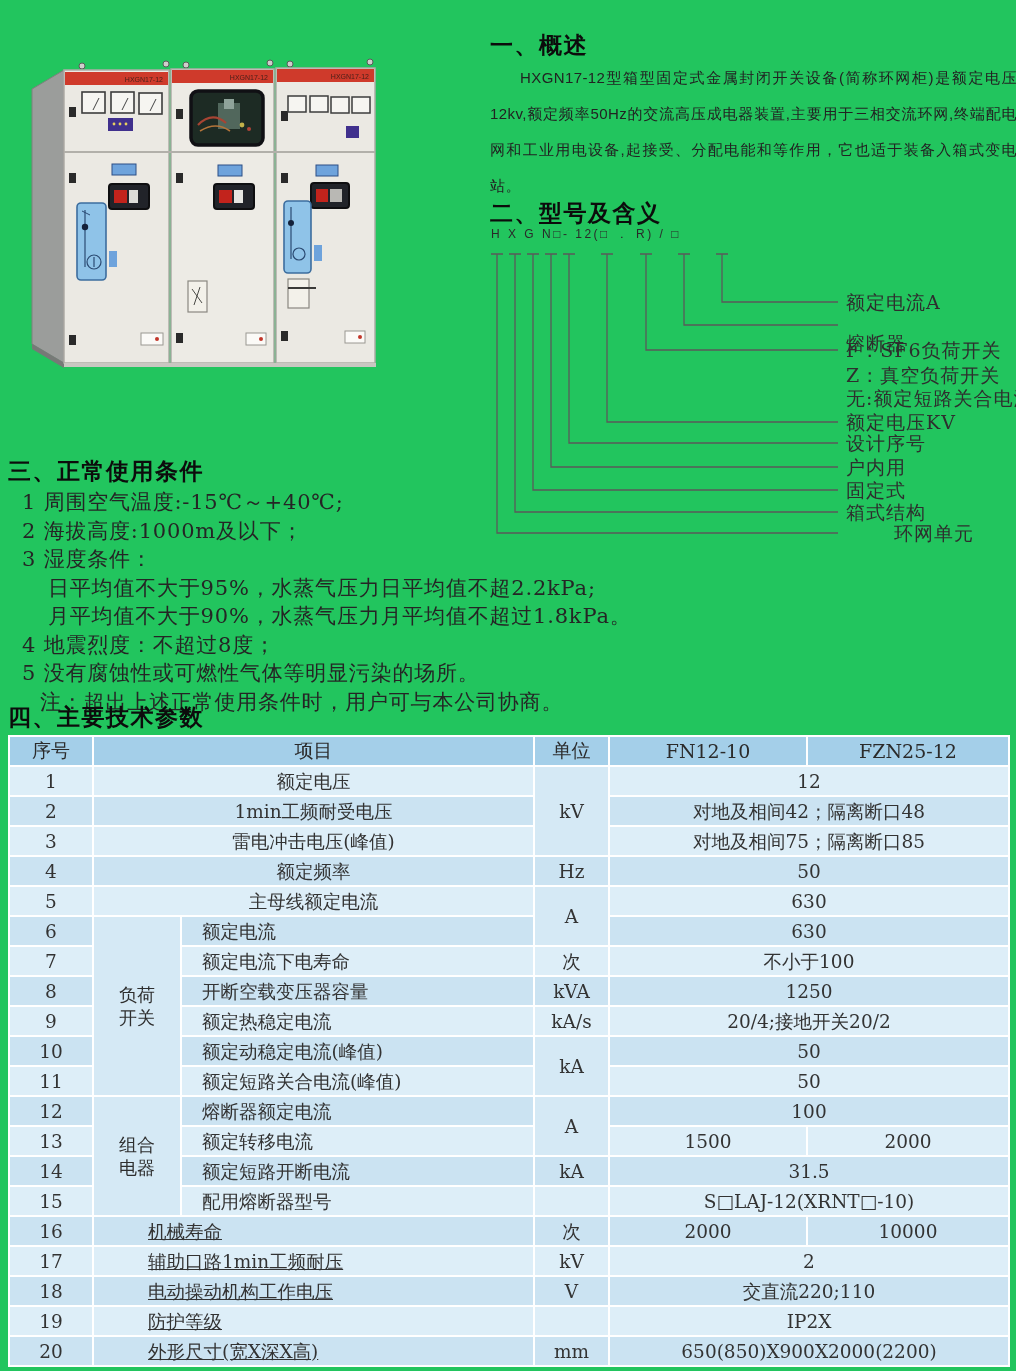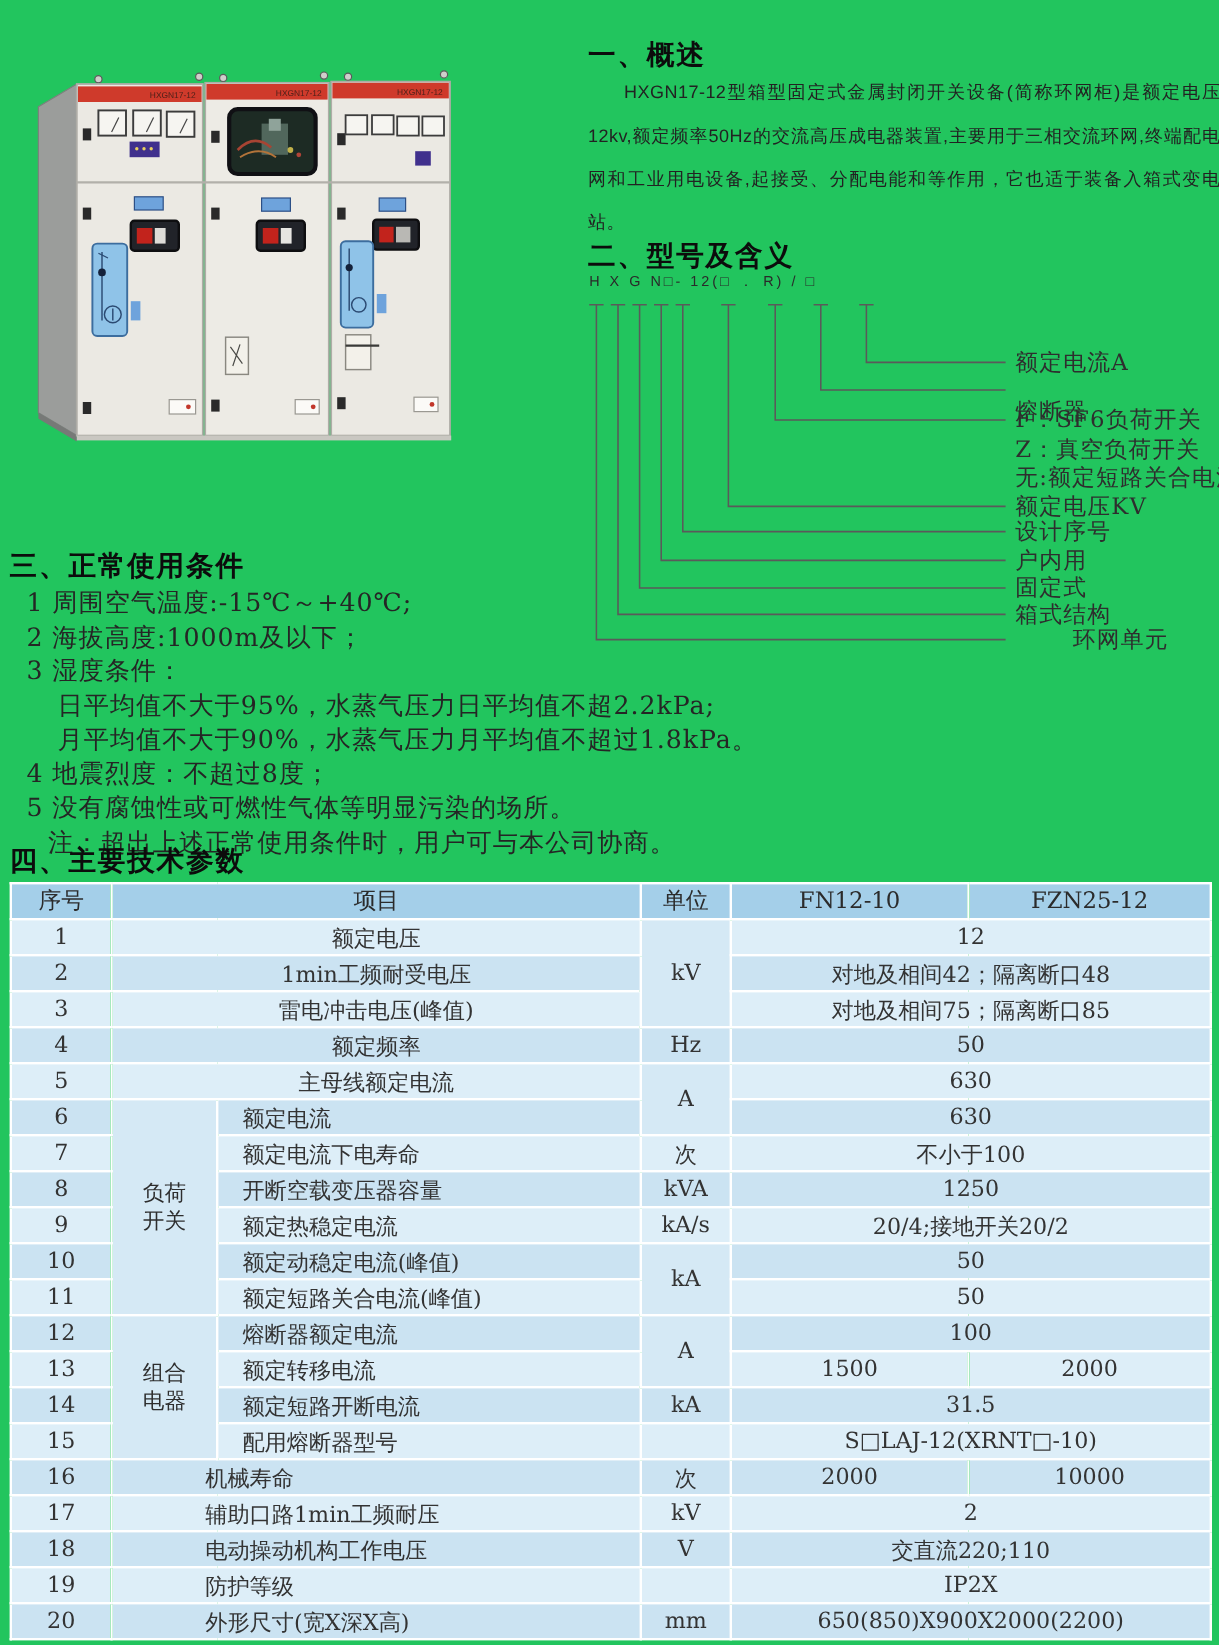--- a/index.html
+++ b/index.html
@@ -33,21 +33,21 @@
               font-family:"DejaVu Serif",serif;font-size:18.5px;color:#333;}
   #spec-table th,#spec-table td{border:2px solid #ffffff;height:28px;padding:0 2px;
               text-align:center;vertical-align:middle;font-weight:normal;overflow:hidden;}
   #spec-table th{background:#a4cfe9;font-size:19px;color:#2b2b2b;height:28px;}
   tr.r-light td{background:#ddeef8;}
   tr.r-dark td{background:#cbe3f2;}
   #spec-table td.merged{background:#d5e9f5;}
   #spec-table td.group-cell{background:#d5e9f5;font-size:18px;color:#2e2e2e;
               line-height:23px;padding:0 18px;}
   #spec-table td.item-left{text-align:left;padding-left:20px;}
-  #spec-table td.item-wide{text-align:left;padding-left:77px;}
+  #spec-table td.item-wide{text-align:left;padding-left:54px;text-decoration:underline;}
 </style>
 </head>
 <body>
 
 <div id="page">
 
   <svg class="abs" style="left:20px;top:55px;" width="440" height="335" viewBox="0 0 440 335">
 
     <polygon points="12,34 44,15 44,308 12,289" fill="#9b9d9b" stroke="#7e807e" stroke-width="1"></polygon>
     <polygon points="12,289 44,308 44,313 12,294" fill="#777977"></polygon>

